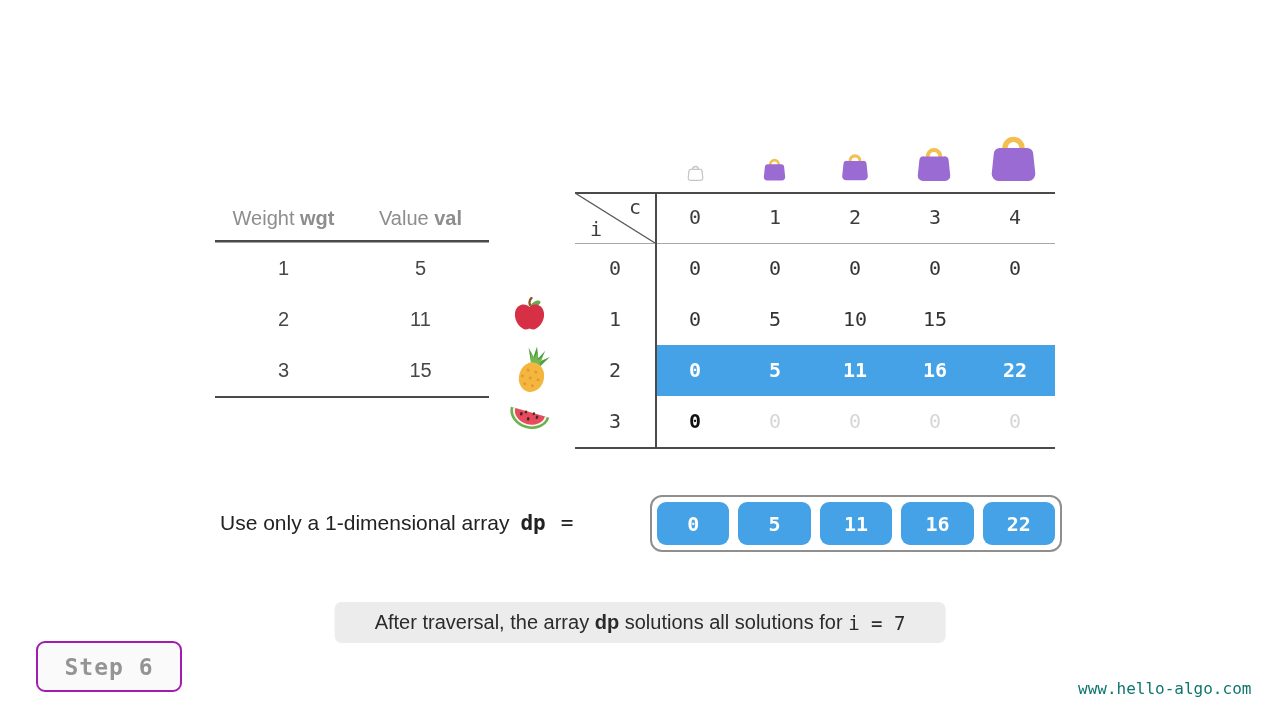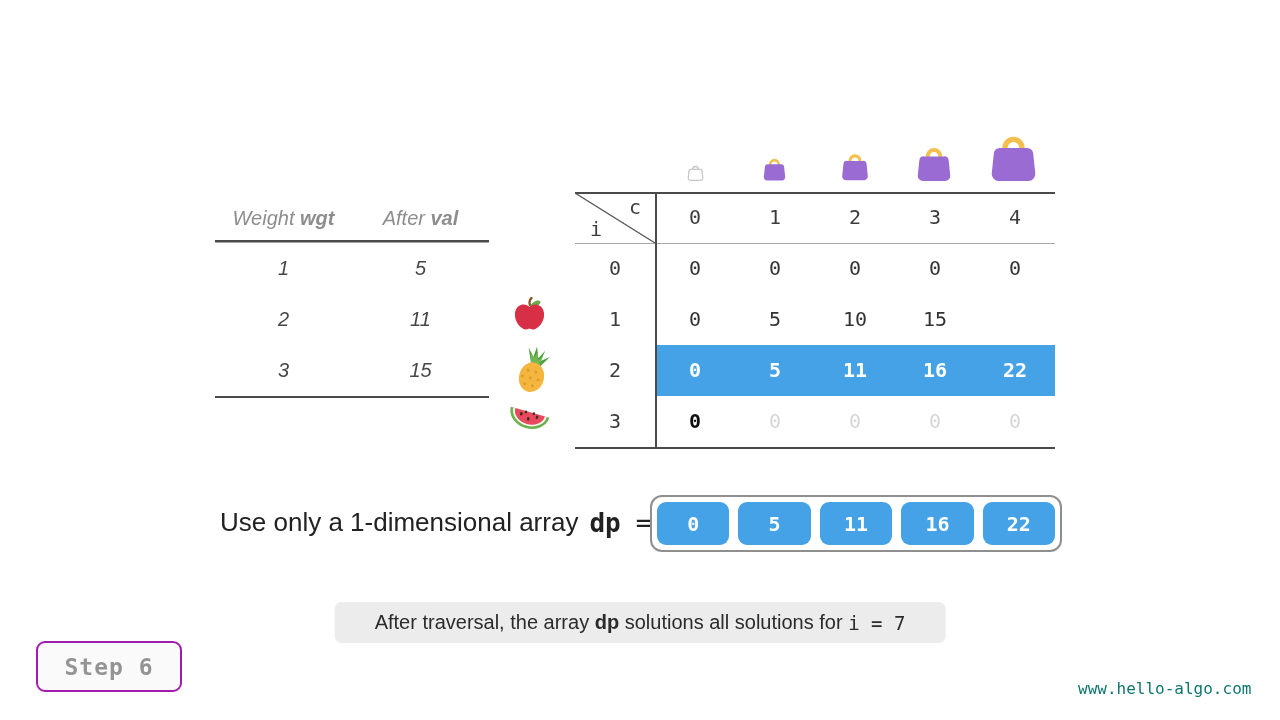--- a/index.html
+++ b/index.html
@@ -1,21 +1,21 @@
 <!DOCTYPE html>
 <html><head>
 <meta charset="utf-8">
 <style>
   html,body{margin:0;padding:0;background:#ffffff;}
   .canvas{position:relative;width:1280px;height:720px;background:#fff;overflow:hidden;
           font-family:"Liberation Sans", sans-serif;color:#3c3c3c;}
   .mono{font-family:"DejaVu Sans Mono", monospace;}
 
   
-  .items-table{position:absolute;left:215px;top:196px;width:274px;font-style:italic;}
+  .items-table{position:absolute;left:215px;top:196px;width:274px;}
   .it-row{display:flex;align-items:center;}
   .it-col{flex:1;text-align:center;}
   .it-header{height:44px;font-size:20px;color:#8d8d8d;}
   .it-header b{font-weight:bold;}
   .it-code{height:50px;font-size:19px;font-weight:bold;}
   .it-code .wgt{color:#2d8c8c;}
   .it-code .val{color:#4aa054;}
   .it-data{height:51px;font-size:20px;color:#474747;}
   .line-dark{height:0;border-top:2px solid #4a4a4a;}
   .line-gray{height:0;border-top:1px solid #a3a3a3;}
@@ -43,21 +43,21 @@
   .dp-highlight{position:absolute;left:82px;top:153px;width:398px;height:51px;background:#45a2e6;}
   .dp-grid{position:absolute;left:80px;top:51px;width:400px;}
   .dp-gridrow{display:flex;height:51px;}
   .dp-gridrow .cell{width:80px;line-height:51px;text-align:center;color:#333;}
   .dp-gridrow.hl .cell{color:#ffffff;font-weight:bold;}
   .dp-gridrow .cell.faded{color:#d6d6d6;}
   .dp-gridrow .cell.boldfirst{color:#101010;font-weight:bold;}
 
   
   .array-label{position:absolute;left:220px;top:495px;height:55px;display:flex;align-items:center;
-               font-size:26px;color:#222;}
+               font-size:21px;color:#222;}
   .array-label .code{font-family:"DejaVu Sans Mono", monospace;font-weight:bold;margin-left:11px;}
   .array-label .eq{font-family:"DejaVu Sans Mono", monospace;margin-left:15px;}
   .array-box{position:absolute;left:650px;top:495px;width:398px;height:43px;
              border:2px solid #8f8f8f;border-radius:12px;background:#fff;
              padding:5px;display:flex;gap:9px;}
   .array-cell{flex:1;background:#45a2e6;border-radius:9px;color:#fff;font-weight:bold;
               font-family:"DejaVu Sans Mono", monospace;font-size:20px;
               display:flex;align-items:center;justify-content:center;}
 
   
@@ -77,21 +77,21 @@
              font-size:16px;color:#0f766e;}
 </style>
 </head>
 <body>
 
 <div class="canvas">
 
   <div class="items-table">
     <div class="it-row it-header">
       <div class="it-col"><span>Weight </span><b>wgt</b></div>
-      <div class="it-col"><span>After </span><b>val</b></div>
+      <div class="it-col"><span>Value </span><b>val</b></div>
     </div>
     <div class="line-dark"></div>
     <div class="line-gray"></div>
     <div class="it-row it-data">
       <div class="it-col">1</div>
       <div class="it-col">5</div>
     </div>
     <div class="it-row it-data">
       <div class="it-col">2</div>
       <div class="it-col">11</div>

